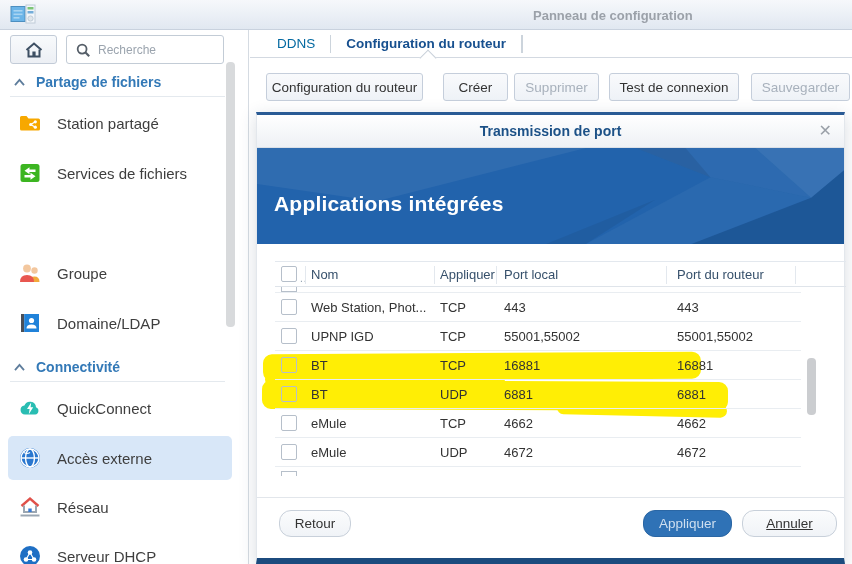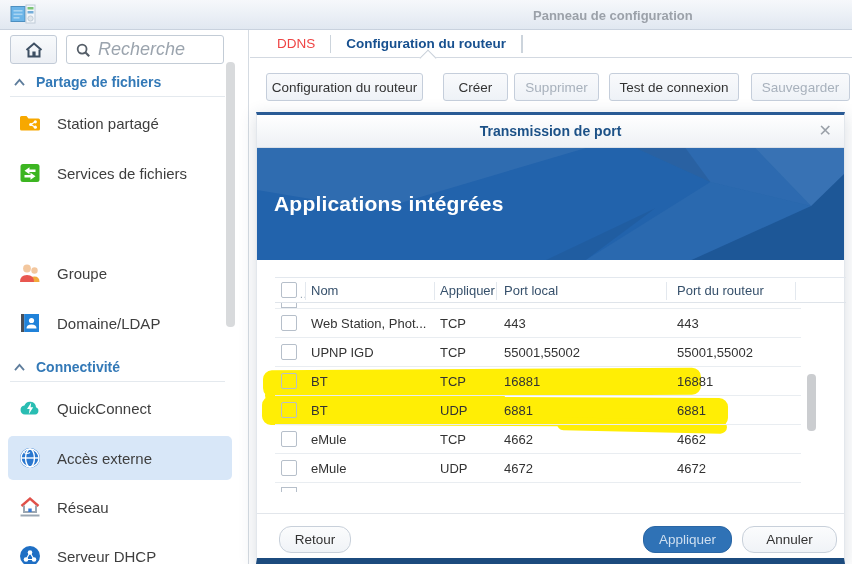--- a/index.html
+++ b/index.html
@@ -33,21 +33,21 @@
     background: linear-gradient(#f8fafc, #eceff4);
     display: flex; align-items: center; justify-content: center;
   }
   .search-box {
     position: absolute; left: 66px; top: 5px; width: 158px; height: 29px;
     border: 1px solid #c3ccd6; border-radius: 3px; background: #fff;
     display: flex; align-items: center; padding: 0 8px;
   }
   .search-box input {
     border: none; outline: none; width: 110px; margin-left: 7px;
-    font-family: "Liberation Sans", sans-serif; font-size: 18px; color: #444; font-style: italic;
+    font-family: "Liberation Sans", sans-serif; font-size: 12px; color: #444;
   }
   .search-box input::placeholder { color: #9ba4ae; }
   .section-hdr {
     position: absolute; left: 13px; height: 18px;
     display: flex; align-items: center; gap: 10px;
     font-size: 14px; font-weight: bold; color: #3379b7;
   }
   .sb-divider { position: absolute; left: 10px; width: 215px; height: 1px; background: #e4e9ee; }
   .nav-item {
     position: absolute; left: 0; width: 240px; height: 44px;
@@ -59,21 +59,21 @@
   .sb-thumb {
     position: absolute; left: 226px; top: 32px; width: 9px; height: 265px;
     background: #d8dadc; border-radius: 4px;
   }
   
   .main { position: absolute; left: 250px; top: 30px; width: 602px; height: 534px; background: #fff; }
   .tabbar {
     position: relative; height: 28px; border-bottom: 1px solid #d3d9e1;
     display: flex; align-items: center; padding-left: 12px;
   }
-  .tab { padding: 0 15px; font-size: 13.5px; color: #ef4444; height: 28px; line-height: 28px; }
+  .tab { padding: 0 15px; font-size: 13.5px; color: #0369a1; height: 28px; line-height: 28px; }
   .tab.active { font-weight: bold; color: #17508f; }
   .tab-sep { width: 1px; height: 18px; background: #ccd4dc; }
   .notch {
     position: absolute; bottom: -7px; left: 172px; width: 12px; height: 12px;
     background: #fff; transform: rotate(45deg);
     border-left: 1px solid #c9d1da; border-top: 1px solid #c9d1da;
   }
   .toolbar { position: relative; height: 84px; }
   .tbtn {
     position: absolute; top: 15px; height: 28px;
@@ -97,21 +97,21 @@
     border-bottom: 1px solid #dbe0e7;
   }
   .dlg-title {
     text-align: center; line-height: 33px;
     font-size: 14px; font-weight: bold; color: #1c5187;
   }
   .dlg-close {
     position: absolute; right: 12px; top: 7px;
     font-size: 16px; color: #9aa0a8; line-height: 18px;
   }
-  .banner { position: relative; height: 112px; overflow: hidden; }
+  .banner { position: relative; height: 96px; overflow: hidden; }
   .banner svg { position: absolute; left: 0; top: 0; width: 100%; height: 100%; }
   .banner-title {
     position: absolute; left: 17px; top: 44px;
     color: #fff; font-size: 21px; font-weight: bold; letter-spacing: .2px;
   }
   .dlg-content { position: relative; height: 297px; }
   
   .tbl-header {
     position: absolute; left: 18px; top: 17px; width: 571px; height: 26px;
     border-top: 1px solid #e3e8ee; border-bottom: 1px solid #dfe4ea;
@@ -144,21 +144,21 @@
   .dbtn {
     position: absolute; top: 266px; height: 27px;
     border: 1px solid #c8d0da; border-radius: 12px;
     background: linear-gradient(#fbfcfd, #f0f3f7);
     font-size: 13.5px; color: #333;
     display: flex; align-items: center; justify-content: center;
   }
   .dbtn.primary { background: #2f72b6; border-color: #2a66a4; color: #cfdff0; }
   .btn-back { left: 22px; width: 72px; }
   .btn-apply { left: 386px; width: 89px; }
-  .btn-cancel { left: 485px; width: 95px; }
+  .btn-cancel { left: 485px; width: 95px; text-decoration: underline; }
 </style>
 </head>
 <body>
 
 <div class="titlebar">
   <span class="app-icon">
     <svg width="26" height="22" viewBox="0 0 26 22">
       <rect x="1" y="2.5" width="14" height="15" fill="#6cb5e8" stroke="#4d8fc0"></rect>
       <rect x="3.5" y="6" width="9" height="1.6" fill="#a8d4f2"></rect>
       <rect x="3.5" y="9.5" width="9" height="1.6" fill="#a8d4f2"></rect>

